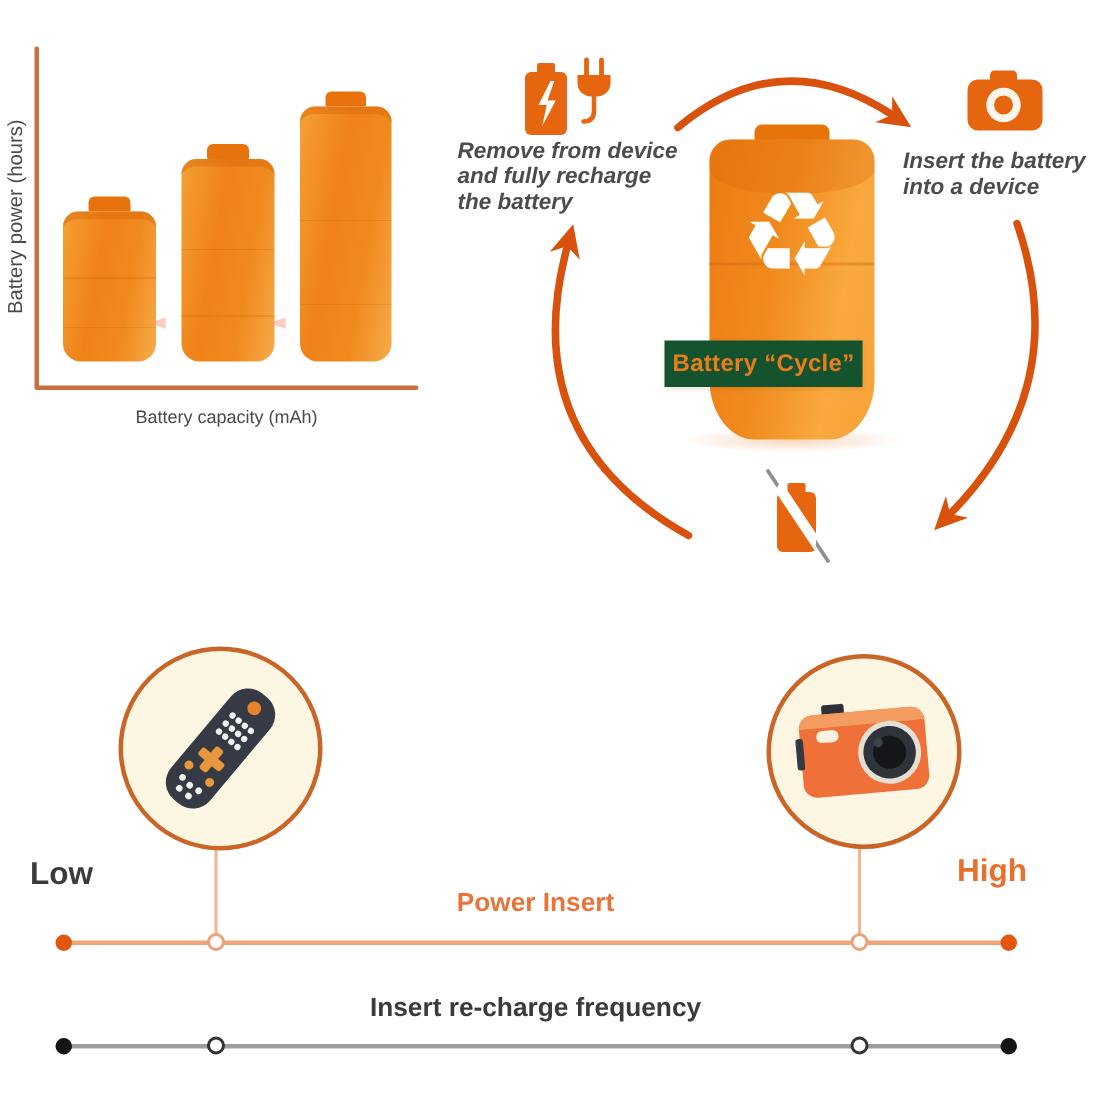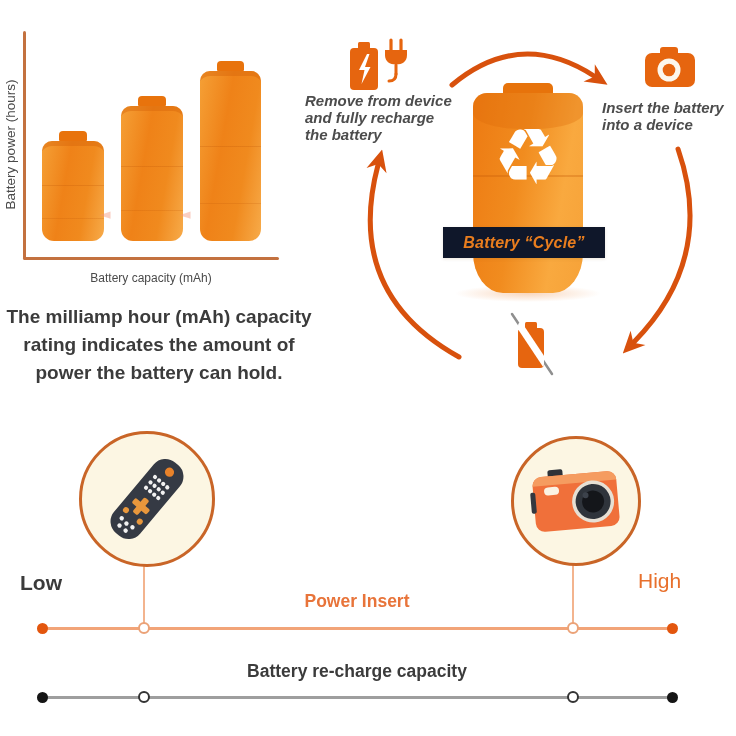--- a/index.html
+++ b/index.html
@@ -35,32 +35,32 @@
            border-radius:14px 14px 30px 30px / 14px 14px 40px 40px;
            background:linear-gradient(100deg,#ed7a12 0%,#f18c1f 42%,#f9a93f 74%,#f6a238 100%);}
   .big-bat::before{content:'';position:absolute;left:0;right:0;top:0;height:36px;
            border-radius:14px 14px 45% 45%;background:rgba(222,106,8,.32);}
   .big-bat::after{content:'';position:absolute;left:0;right:0;top:41%;height:1.5px;background:rgba(195,88,6,.3);}
   .big-nub{left:503px;top:83px;width:50px;height:12px;background:#e7730b;border-radius:5px 5px 2px 2px;z-index:2;}
   .bat-shadow{left:455px;top:285px;width:146px;height:17px;border-radius:50%;
            background:radial-gradient(closest-side,rgba(238,150,84,.38),rgba(238,150,84,0));}
   .recycle{left:473px;top:118px;width:110px;text-align:center;font-size:78px;line-height:1;color:#ffffff;
            font-family:"DejaVu Sans",sans-serif;z-index:3;}
-  .banner{left:443px;top:227px;width:162px;height:31px;background:#0f172a;z-index:4;
-          box-shadow:0 1px 3px rgba(120,80,20,.15);display:flex;align-items:center;justify-content:center;font-style:italic;}
+  .banner{left:443px;top:227px;width:132px;height:31px;background:#14532d;z-index:4;
+          box-shadow:0 1px 3px rgba(120,80,20,.15);display:flex;align-items:center;justify-content:center;}
   .banner-text{font-size:16px;font-weight:bold;color:#e87d1e;letter-spacing:.2px;}
 
   
   .device-circle{border-radius:50%;background:#fcf6e3;border:3px solid #c96527;z-index:2;
                  display:flex;align-items:center;justify-content:center;}
   .circle-remote{left:79px;top:431px;width:130px;height:130px;}
   .circle-camera{left:511px;top:436px;width:124px;height:124px;}
   .connector{width:2px;background:#f3b48e;}
   .lbl-low{left:20px;top:571px;font-size:21px;font-weight:800;color:#3b3b3b;}
-  .lbl-high{left:638px;top:569px;font-size:21px;font-weight:400;color:#e8702c;}
+  .lbl-high{left:638px;top:569px;font-size:21px;font-weight:700;color:#e8702c;}
   .lbl-power{left:257px;top:591px;width:200px;text-align:center;font-size:17.5px;font-weight:700;color:#e8743a;}
   .lbl-freq{left:207px;top:661px;width:300px;text-align:center;font-size:17.5px;font-weight:600;color:#3b3b3b;}
   .scale-line{height:3px;border-radius:2px;}
   .line-orange{left:42px;top:627px;width:630px;background:#f2a478;}
   .line-gray{left:42px;top:696px;width:630px;background:#9e9e9e;}
   .dot{border-radius:50%;box-sizing:border-box;z-index:3;}
   .dot-fill-orange{width:11px;height:11px;background:#e3560e;}
   .dot-open-orange{width:12px;height:12px;background:#ffffff;border:2.5px solid #eba277;}
   .dot-fill-black{width:11px;height:11px;background:#151515;}
   .dot-open-black{width:12px;height:12px;background:#ffffff;border:2.5px solid #333333;}
@@ -83,23 +83,20 @@
     <div class="bat-nub"></div>
     <div class="bat-body"></div>
   </div>
   <div class="abs bat" style="left:200px;top:61px;width:61px;height:180px">
     <div class="bat-nub"></div>
     <div class="bat-body"></div>
   </div>
   <span class="abs fade-arrow" style="left:99px;top:207px">◄</span>
   <span class="abs fade-arrow" style="left:179px;top:207px">◄</span>
 
-  <div class="abs caption ml">The milliamp hour (mAh) capacity
-rating indicates the amount of
-power the battery can hold.</div>
 
   <svg class="abs arcs" width="736" height="736" viewBox="0 0 736 736">
     <defs>
       <marker id="ah" viewBox="0 0 10 10" refX="3" refY="5" markerWidth="4.6" markerHeight="4.6" orient="auto">
         <path d="M0.5 0.5 L10 5 L0.5 9.5 L3.4 5 Z" fill="#d8510d"></path>
       </marker>
     </defs>
     <path d="M 452 85 Q 520 28 594 76" fill="none" stroke="#d8510d" stroke-width="5" stroke-linecap="round" marker-end="url(#ah)"></path>
     <path d="M 678 149 Q 716 258 634 342" fill="none" stroke="#d8510d" stroke-width="5" stroke-linecap="round" marker-end="url(#ah)"></path>
     <path d="M 459 357 Q 344 293 378 165" fill="none" stroke="#d8510d" stroke-width="5" stroke-linecap="round" marker-end="url(#ah)"></path>
@@ -206,21 +203,21 @@
   <div class="abs lbl-low">Low</div>
   <div class="abs lbl-high">High</div>
   <div class="abs lbl-power">Power Insert</div>
 
   <div class="abs scale-line line-orange"></div>
   <div class="abs dot dot-fill-orange" style="left:37px;top:623px"></div>
   <div class="abs dot dot-open-orange" style="left:138px;top:622px"></div>
   <div class="abs dot dot-open-orange" style="left:567px;top:622px"></div>
   <div class="abs dot dot-fill-orange" style="left:667px;top:623px"></div>
 
-  <div class="abs lbl-freq">Battery re-charge capacity</div>
+  <div class="abs lbl-freq">Insert re-charge frequency</div>
 
   <div class="abs scale-line line-gray"></div>
   <div class="abs dot dot-fill-black" style="left:37px;top:692px"></div>
   <div class="abs dot dot-open-black" style="left:138px;top:691px"></div>
   <div class="abs dot dot-open-black" style="left:567px;top:691px"></div>
   <div class="abs dot dot-fill-black" style="left:667px;top:692px"></div>
 
 </div>
 
 </body></html>

